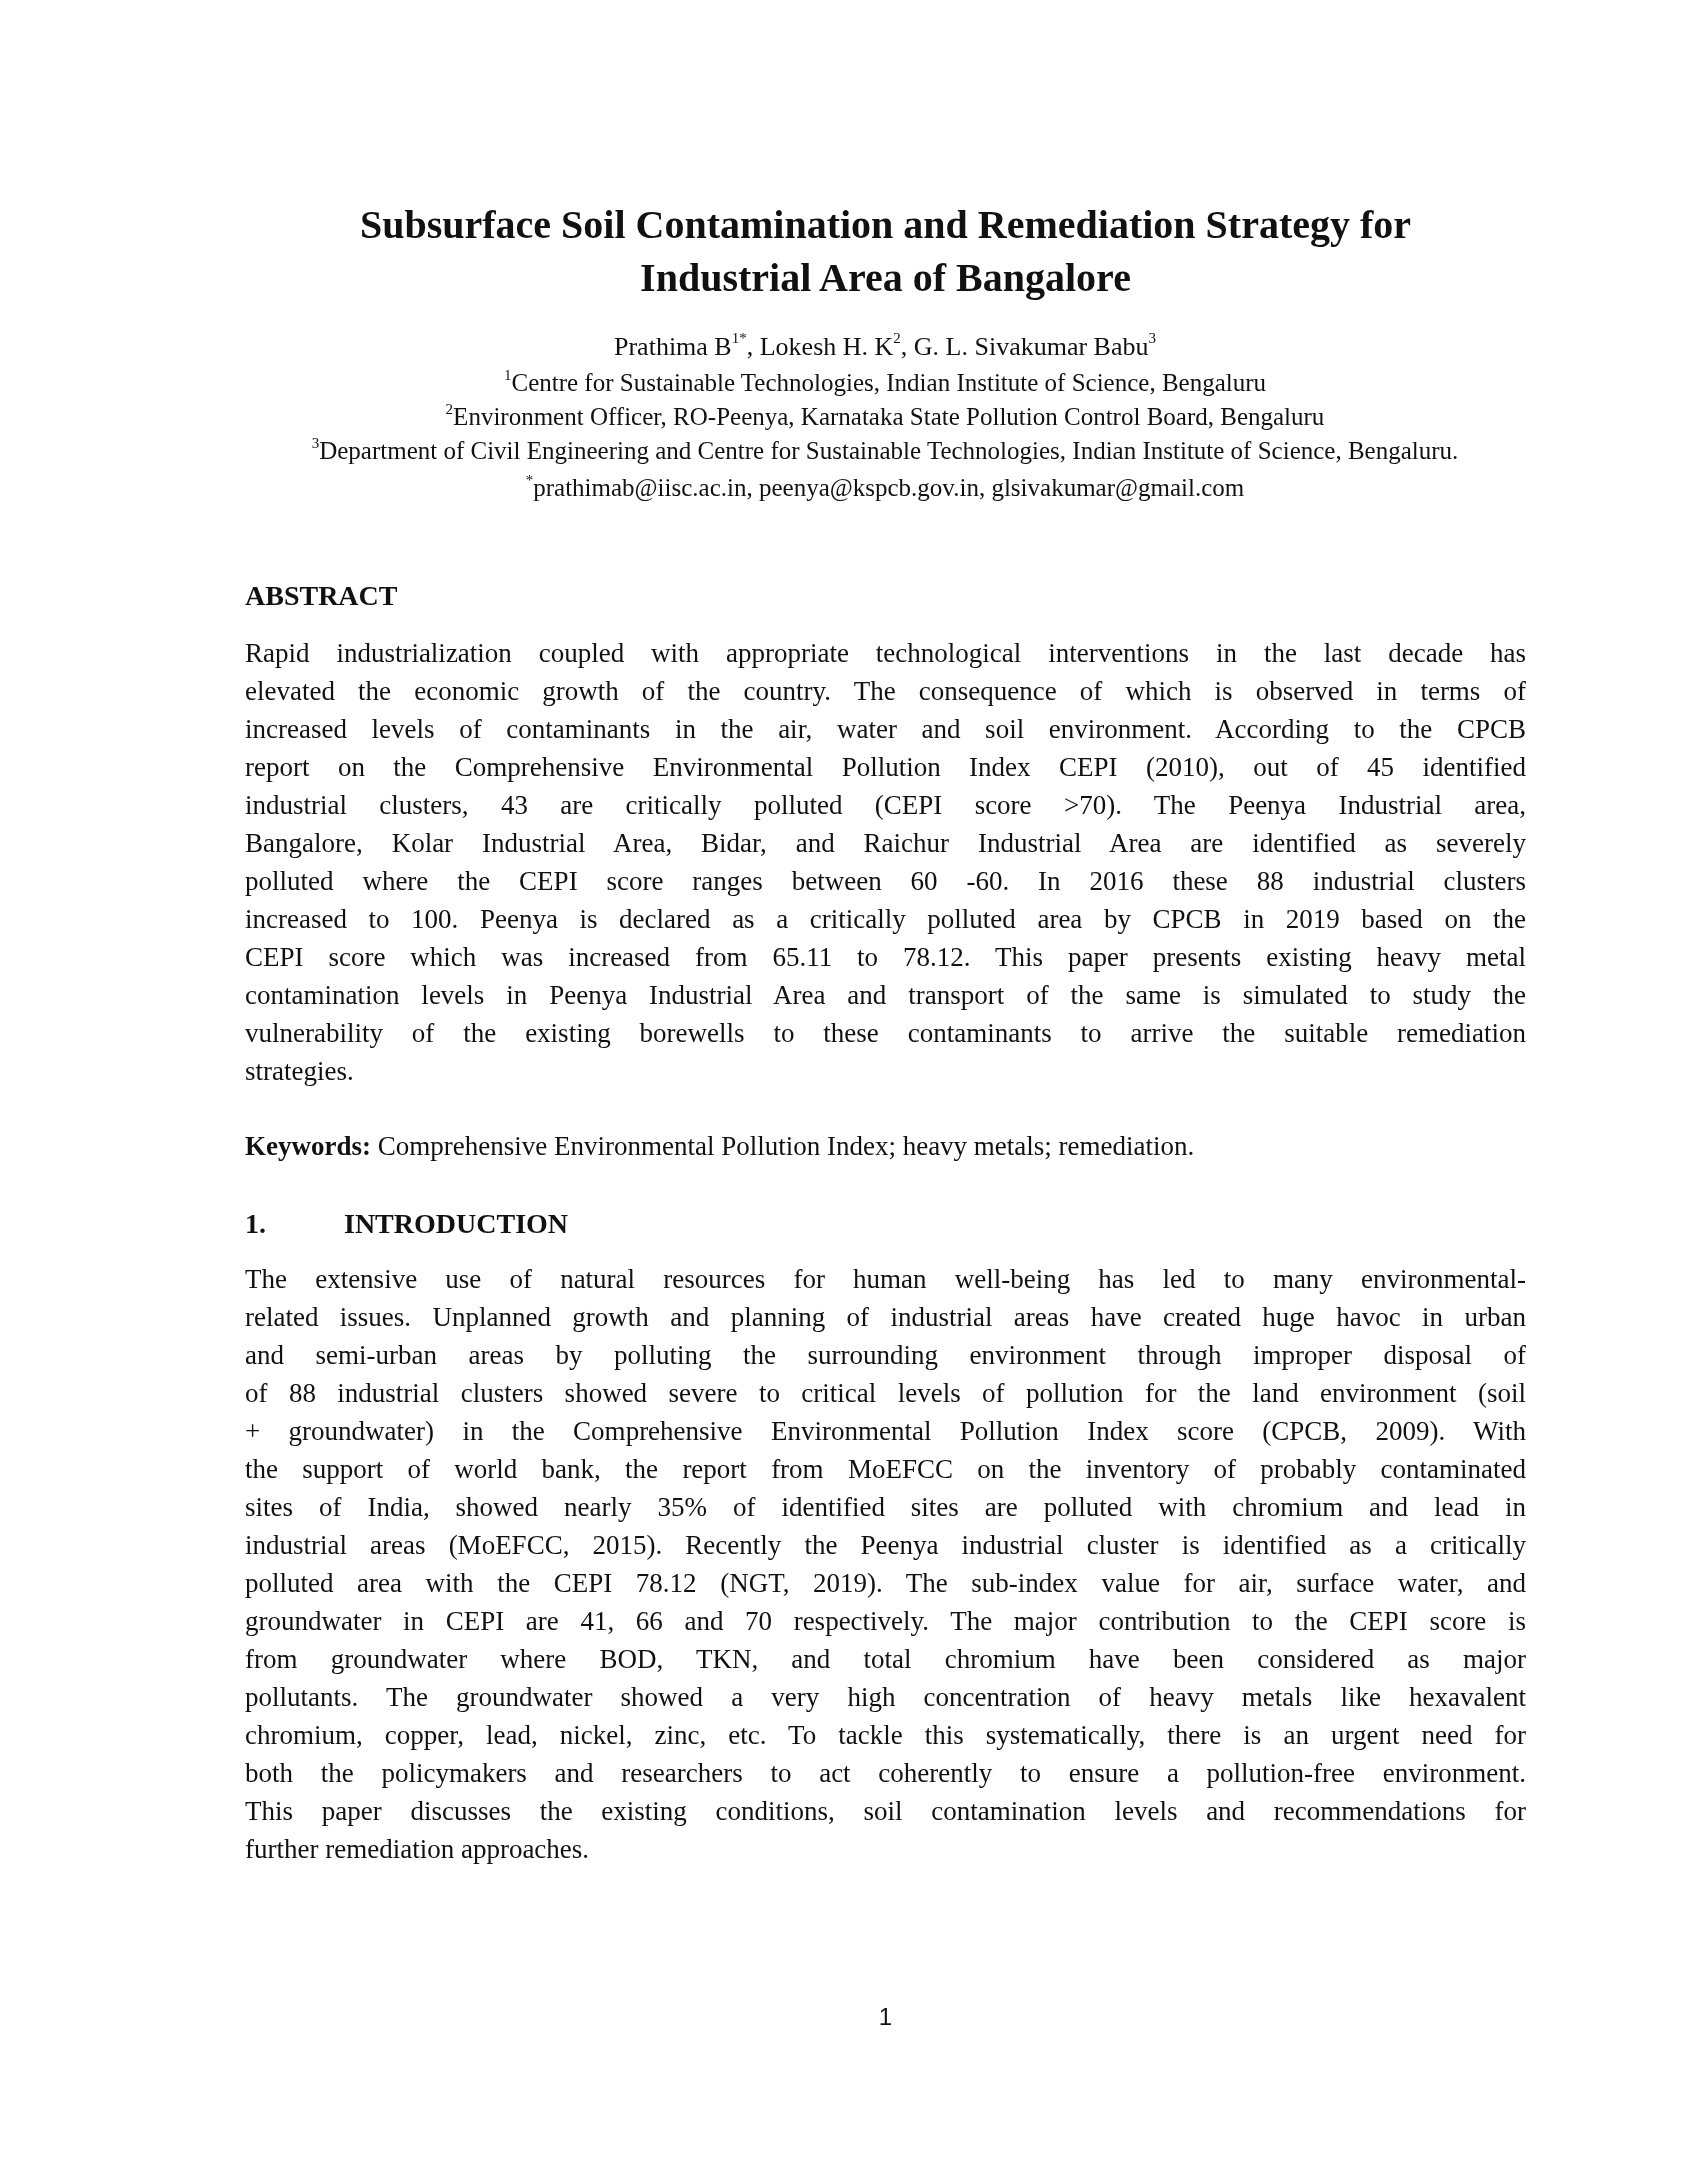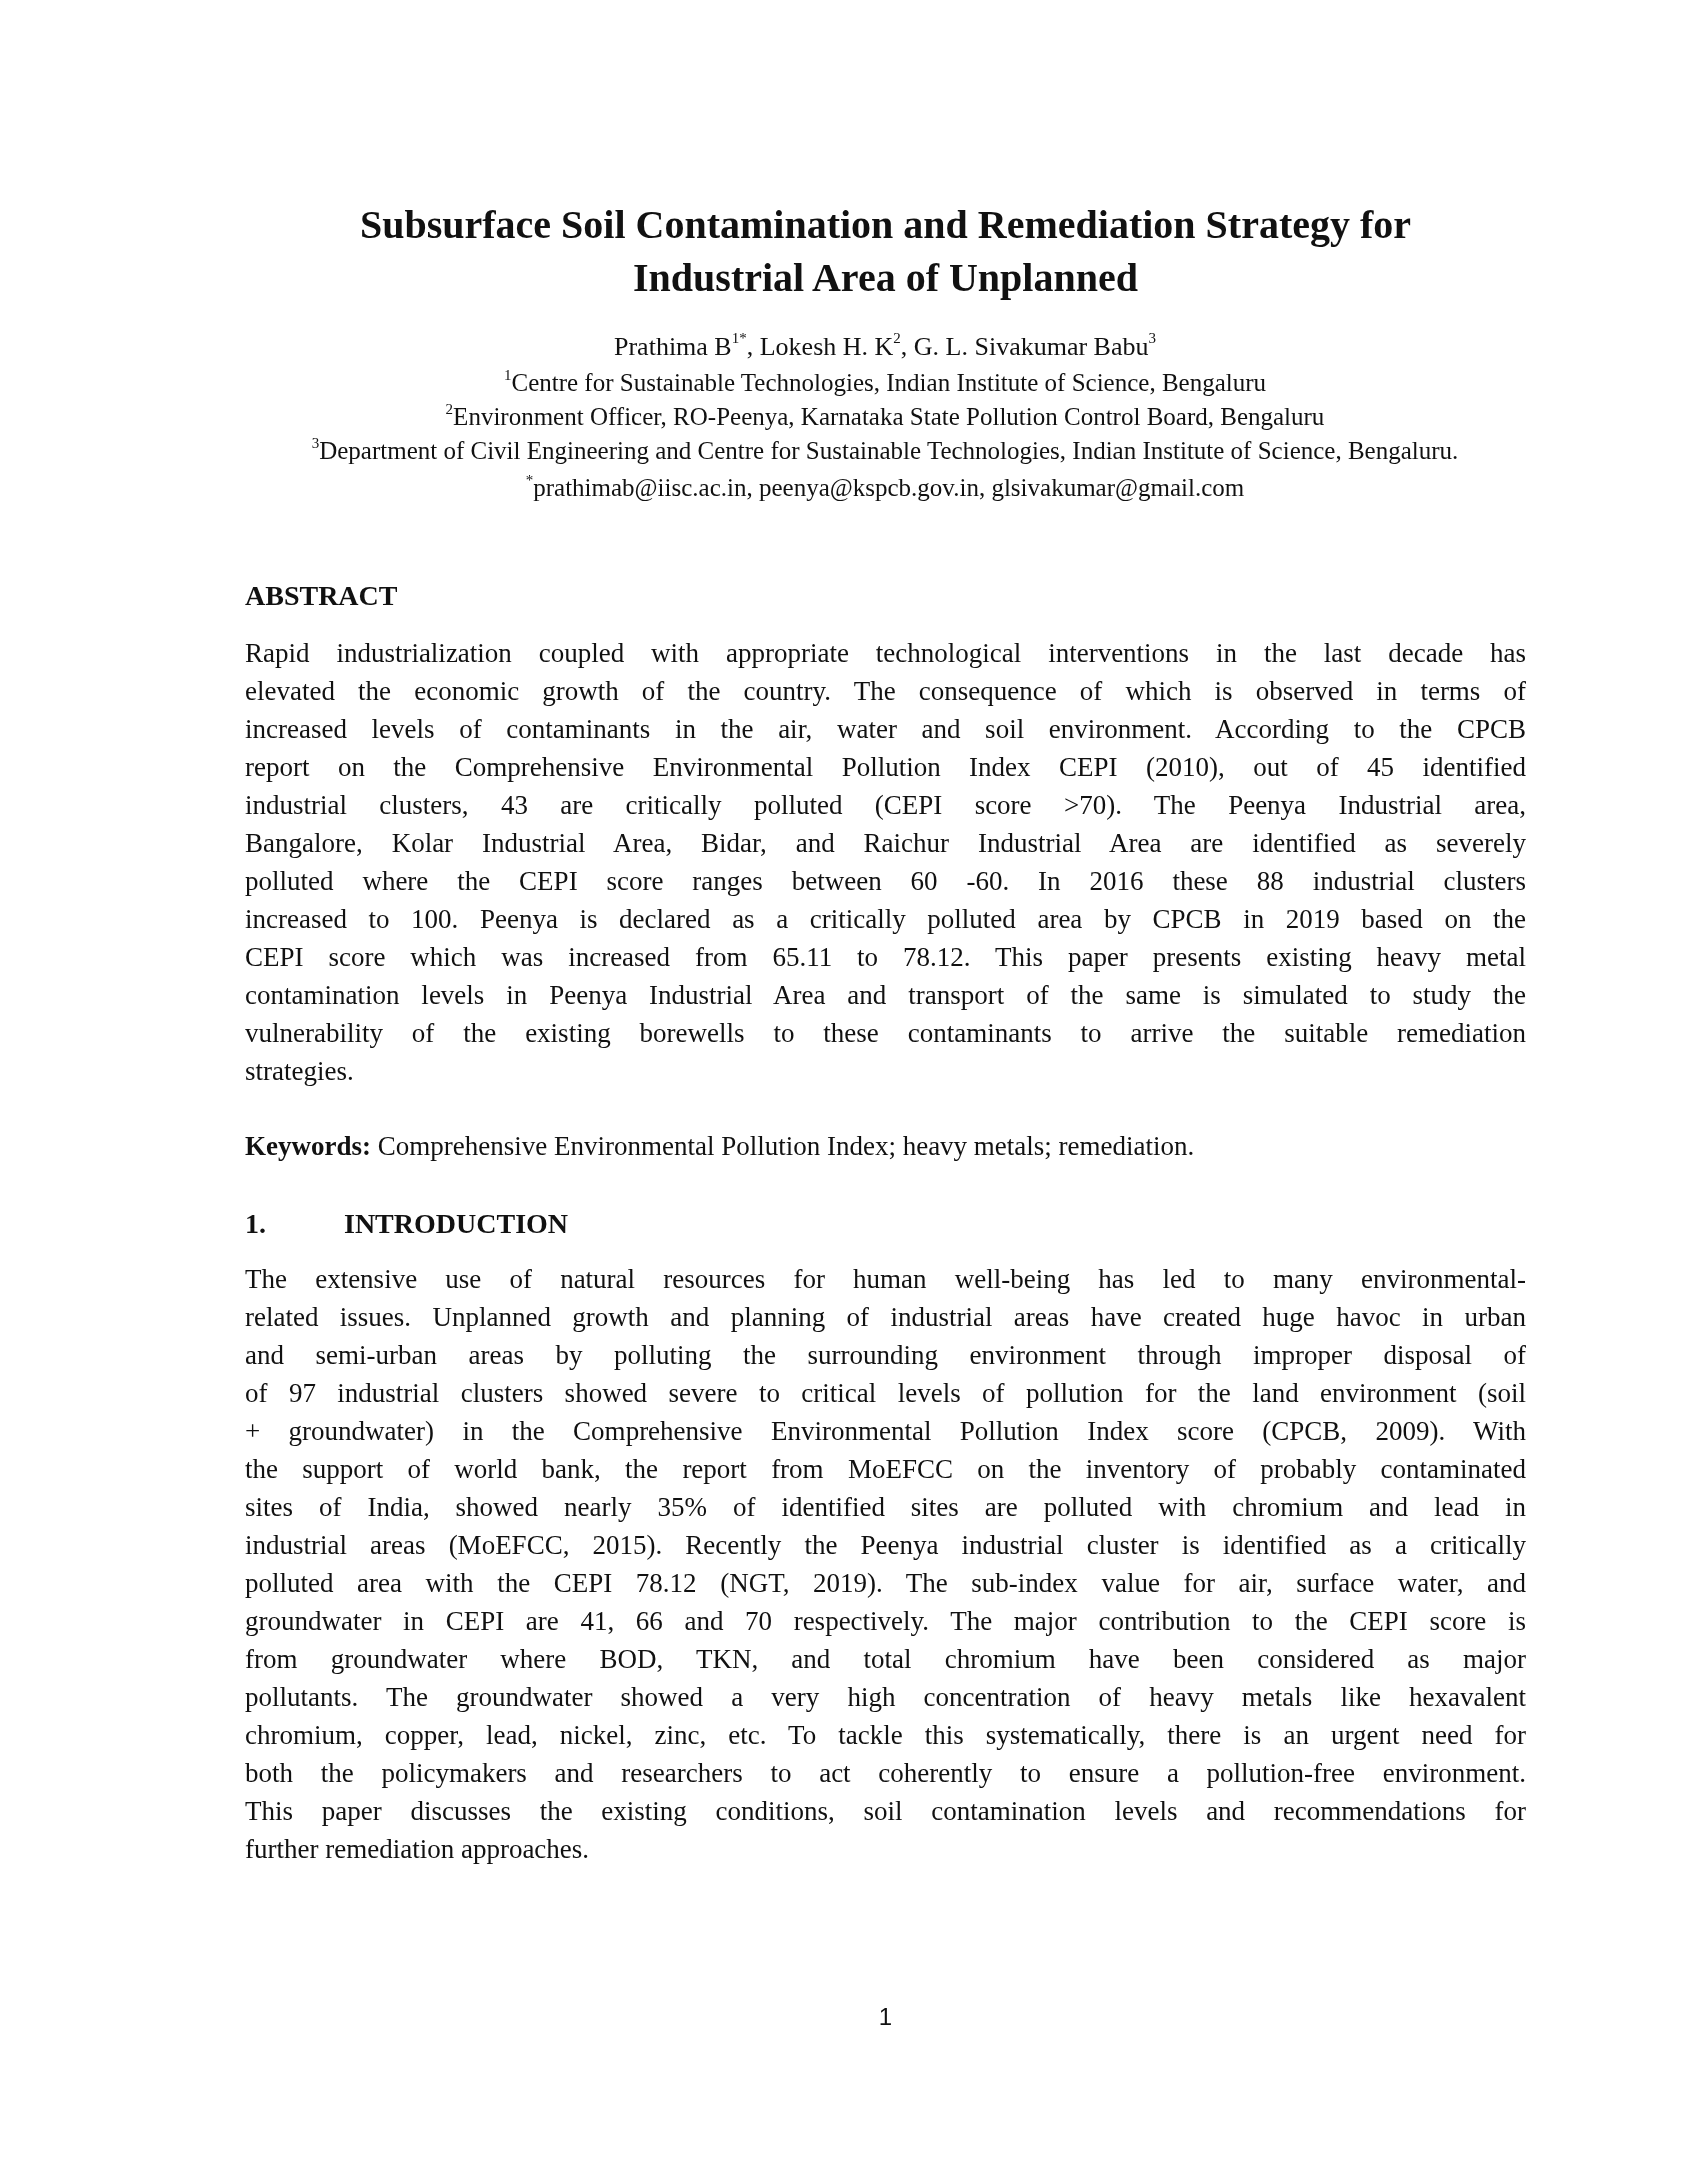--- a/index.html
+++ b/index.html
@@ -104,21 +104,21 @@
       line-height: 30px;
     }
   </style>
 </head>
 <body>
 
 <div class="page">
 
   <h1 class="title">
     <span>Subsurface Soil Contamination and Remediation Strategy for</span><br>
-    <span>Industrial Area of Unplanned</span>
+    <span>Industrial Area of Bangalore</span>
   </h1>
 
   <div class="center-line authors">
     <span>Prathima B</span><sup>1*</sup><span>, </span><span>Lokesh H. K</span><sup>2</sup><span>, </span><span>G. L. Sivakumar Babu</span><sup>3</sup>
   </div>
 
   <div class="center-line aff1">
     <sup>1</sup><span>Centre for Sustainable Technologies, Indian Institute of Science, Bengaluru</span>
   </div>
   <div class="center-line aff2">
@@ -154,21 +154,21 @@
   </div>
 
   <h2 class="heading intro-heading">
     <span class="num">1.</span><span>INTRODUCTION</span>
   </h2>
 
   <div class="para intro-body">
     <span class="line">The extensive use of natural resources for human well-being has led to many environmental-</span>
     <span class="line">related issues. Unplanned growth and planning of industrial areas have created huge havoc in urban</span>
     <span class="line">and semi-urban areas by polluting the surrounding environment through improper disposal of</span>
-    <span class="line">of 97 industrial clusters showed severe to critical levels of pollution for the land environment (soil</span>
+    <span class="line">of 88 industrial clusters showed severe to critical levels of pollution for the land environment (soil</span>
     <span class="line">+ groundwater) in the Comprehensive Environmental Pollution Index score (CPCB, 2009). With</span>
     <span class="line">the support of world bank, the report from MoEFCC on the inventory of probably contaminated</span>
     <span class="line">sites of India, showed nearly 35% of identified sites are polluted with chromium and lead in</span>
     <span class="line">industrial areas (MoEFCC, 2015). Recently the Peenya industrial cluster is identified as a critically</span>
     <span class="line">polluted area with the CEPI 78.12 (NGT, 2019). The sub-index value for air, surface water, and</span>
     <span class="line">groundwater in CEPI are 41, 66 and 70 respectively. The major contribution to the CEPI score is</span>
     <span class="line">from groundwater where BOD, TKN, and total chromium have been considered as major</span>
     <span class="line">pollutants. The groundwater showed a very high concentration of heavy metals like hexavalent</span>
     <span class="line">chromium, copper, lead, nickel, zinc, etc. To tackle this systematically, there is an urgent need for</span>
     <span class="line">both the policymakers and researchers to act coherently to ensure a pollution-free environment.</span>

